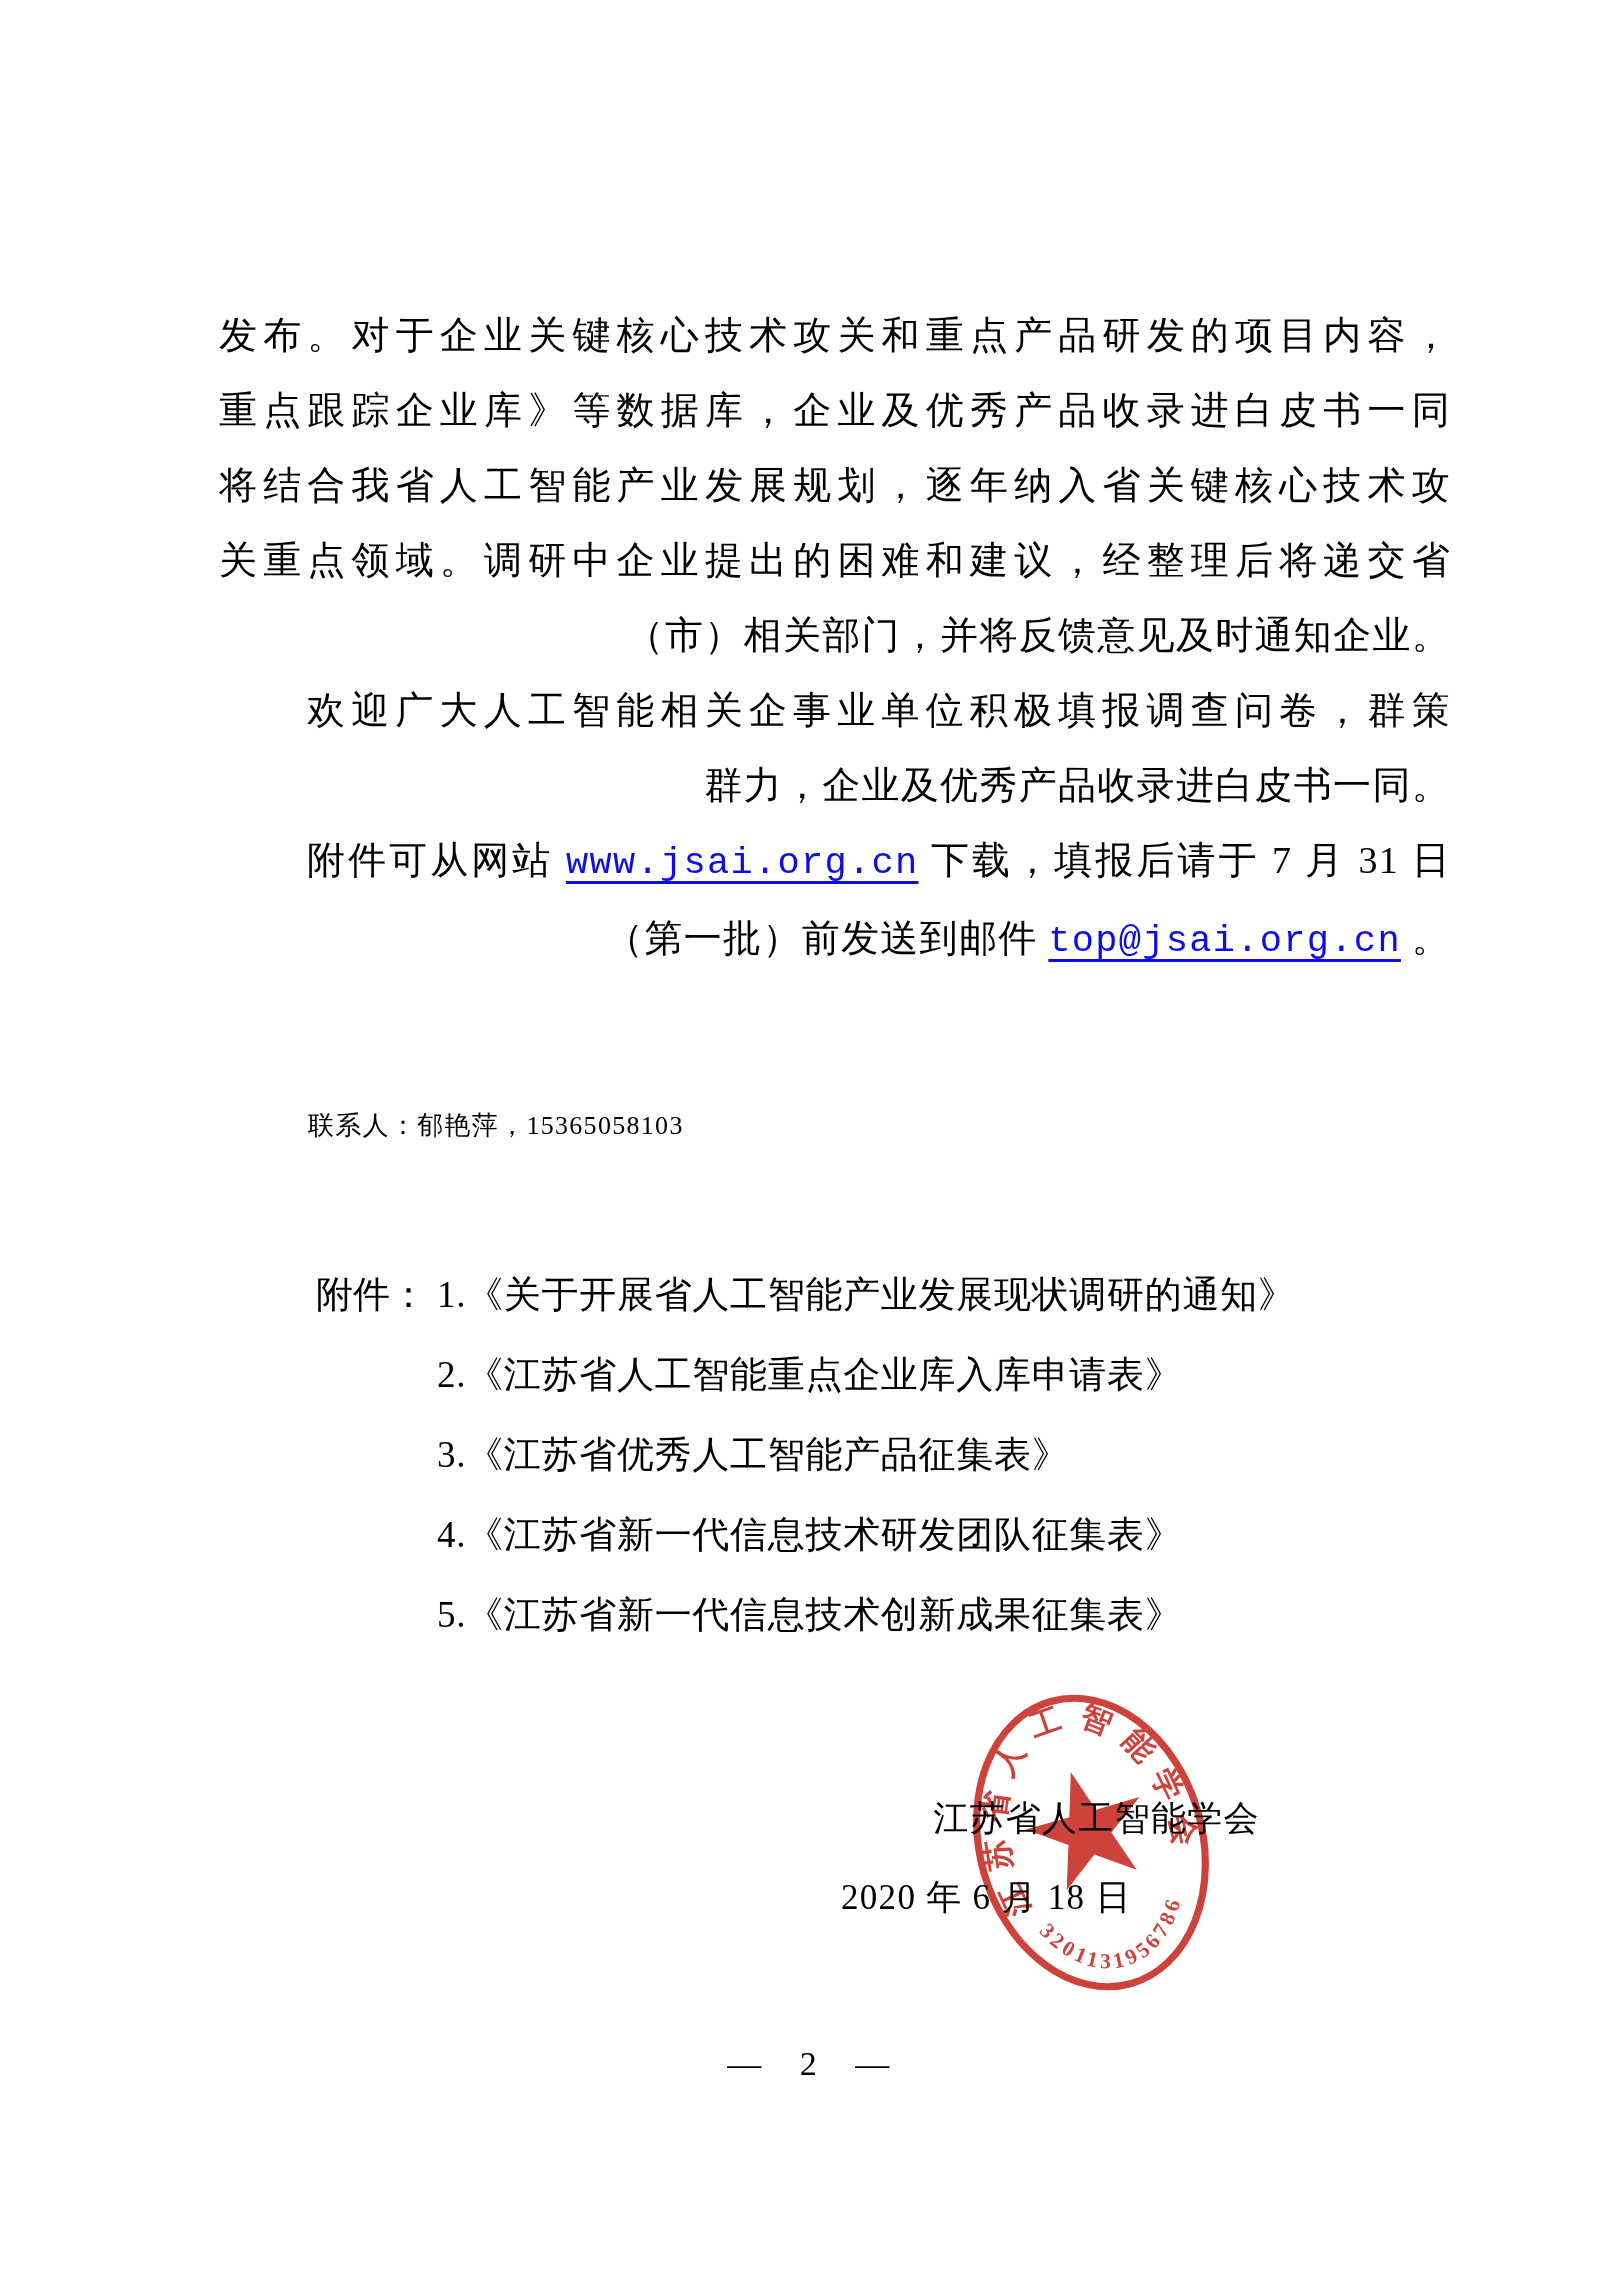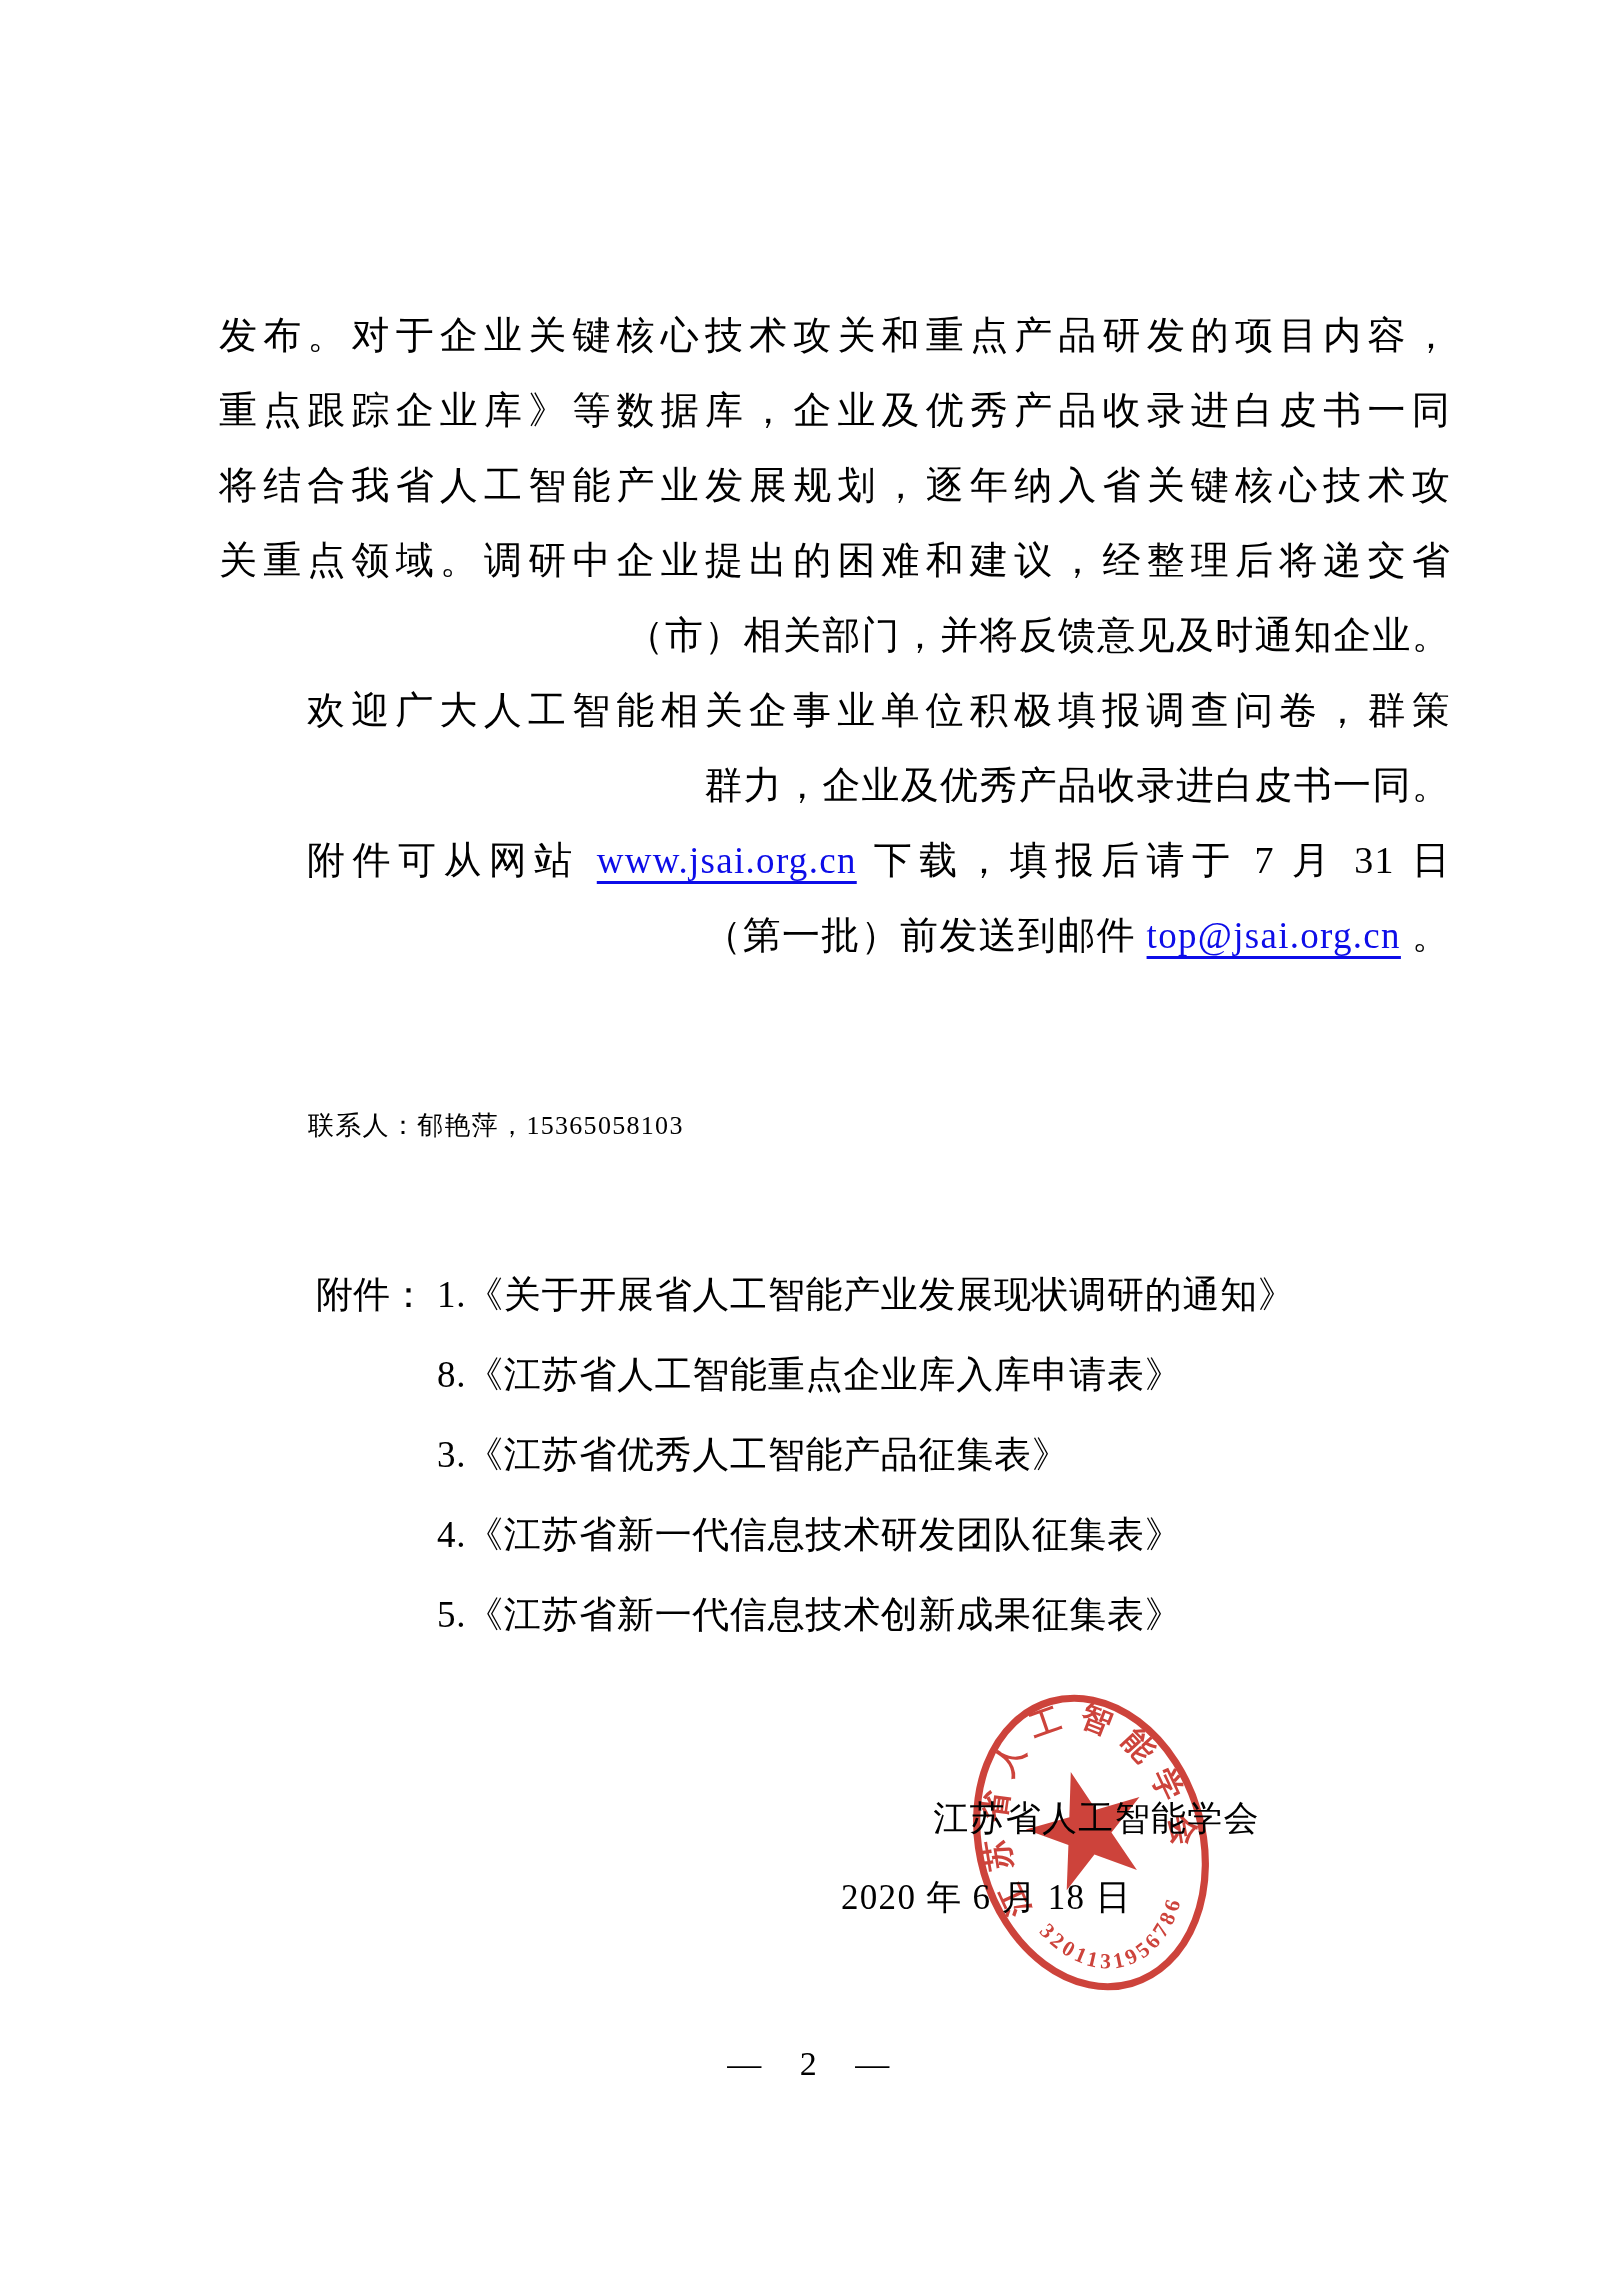--- a/index.html
+++ b/index.html
@@ -21,21 +21,21 @@
     letter-spacing:1.3px;
   }
   .line{white-space:nowrap;text-align:right;}
   .just{
     white-space:normal;
     text-align:justify;
     text-align-last:justify;
   }
   .indent{text-indent:88px;}
   .doclink{
-    font-family:Liberation Serif, serif;
+    font-family:Liberation Mono, monospace;
     color:#0d0de8;
     text-decoration:underline;
     text-decoration-thickness:3.3px;
     text-underline-offset:7.9px;
     font-size:37px;
   }
   .contact{
     position:absolute;
     left:308px;top:1088px;
     font-size:26px;line-height:75px;
@@ -122,21 +122,21 @@
     <div class="line">
       <span>（第一批）前发送到邮件 </span><a href="#" class="doclink">top@jsai.org.cn</a><span> 。</span>
     </div>
   </div>
 
   <div class="contact">联系人：郁艳萍，15365058103</div>
 
   <div class="att-label">附件：</div>
   <div class="att-list">
     <div class="att-item">1.《关于开展省人工智能产业发展现状调研的通知》</div>
-    <div class="att-item">8.《江苏省人工智能重点企业库入库申请表》</div>
+    <div class="att-item">2.《江苏省人工智能重点企业库入库申请表》</div>
     <div class="att-item">3.《江苏省优秀人工智能产品征集表》</div>
     <div class="att-item">4.《江苏省新一代信息技术研发团队征集表》</div>
     <div class="att-item">5.《江苏省新一代信息技术创新成果征集表》</div>
   </div>
 
   <div class="sig-org">江苏省人工智能学会</div>
   <div class="sig-date">2020 年 6 月 18 日</div>
 
   <svg class="stamp" viewBox="0 0 424 524" xmlns="http://www.w3.org/2000/svg">
     <g transform="rotate(-16 212 262)">

